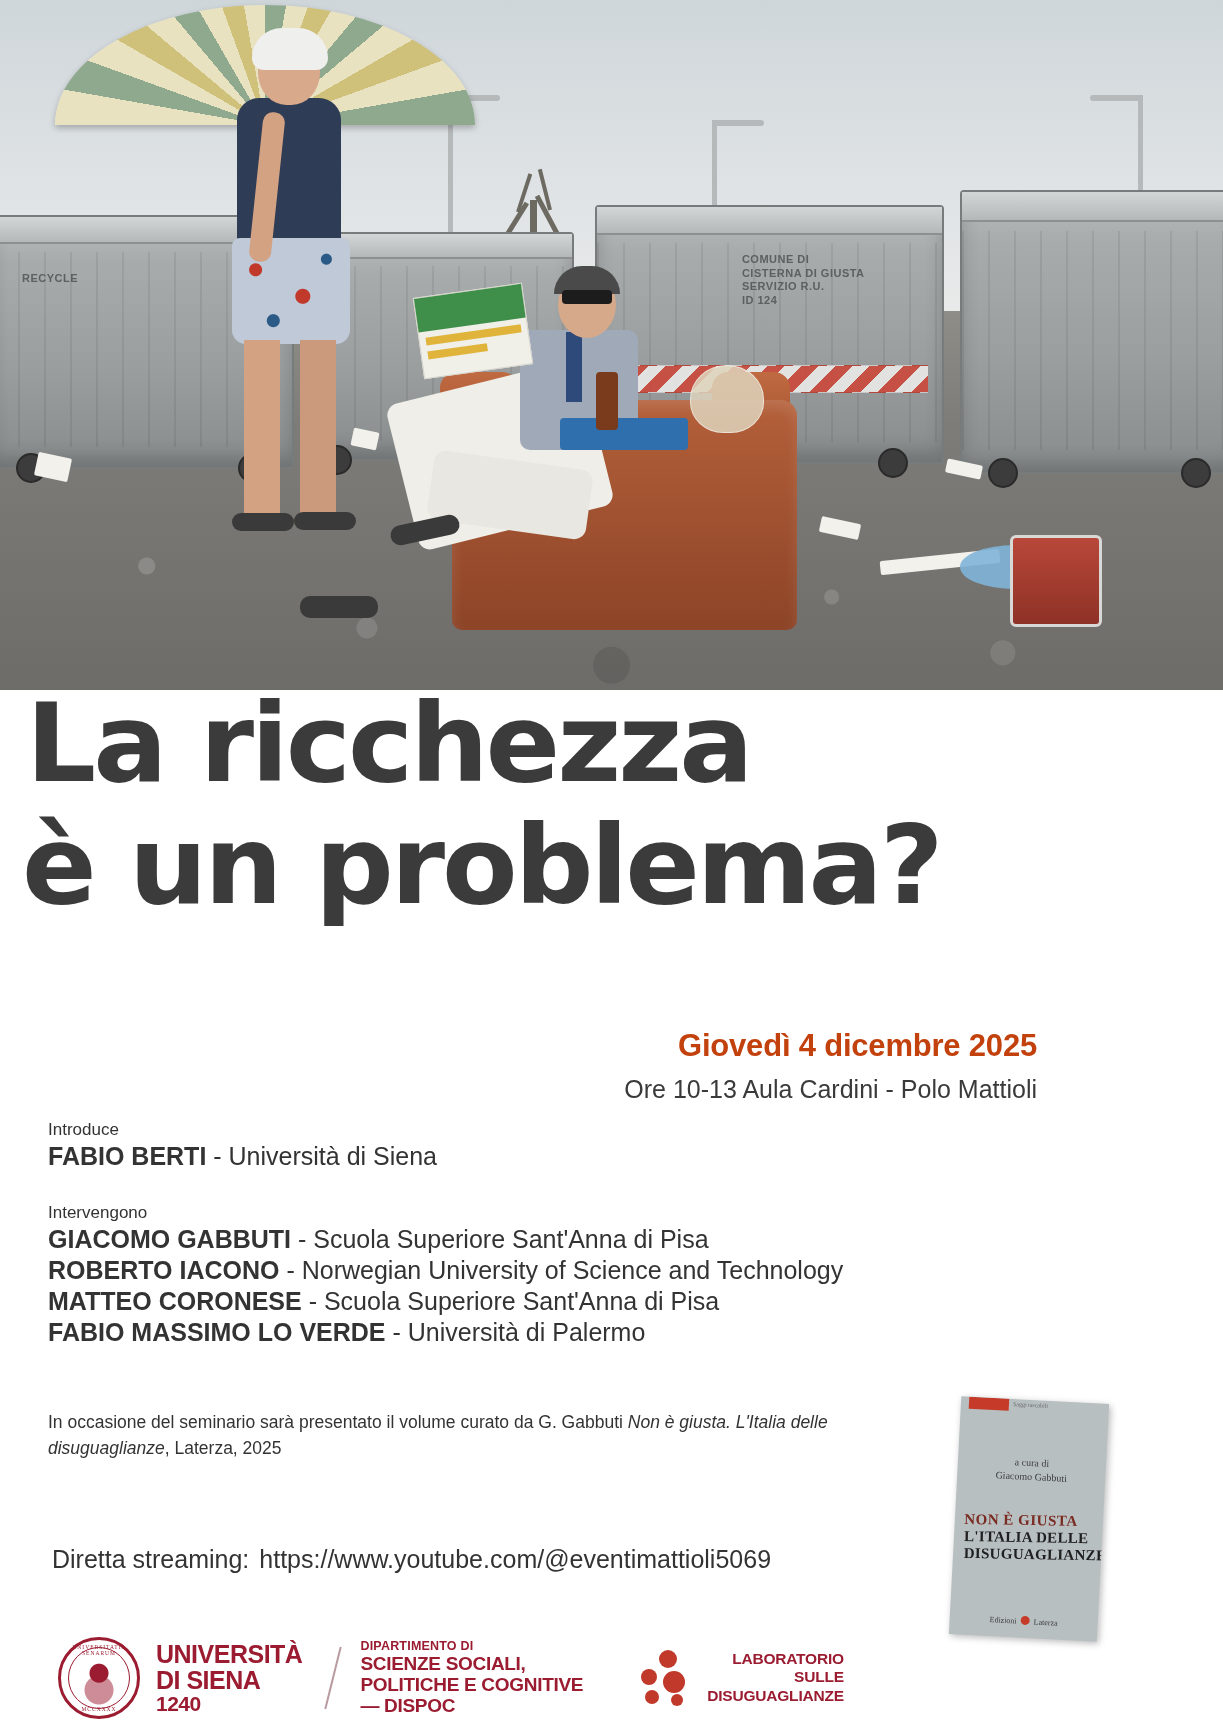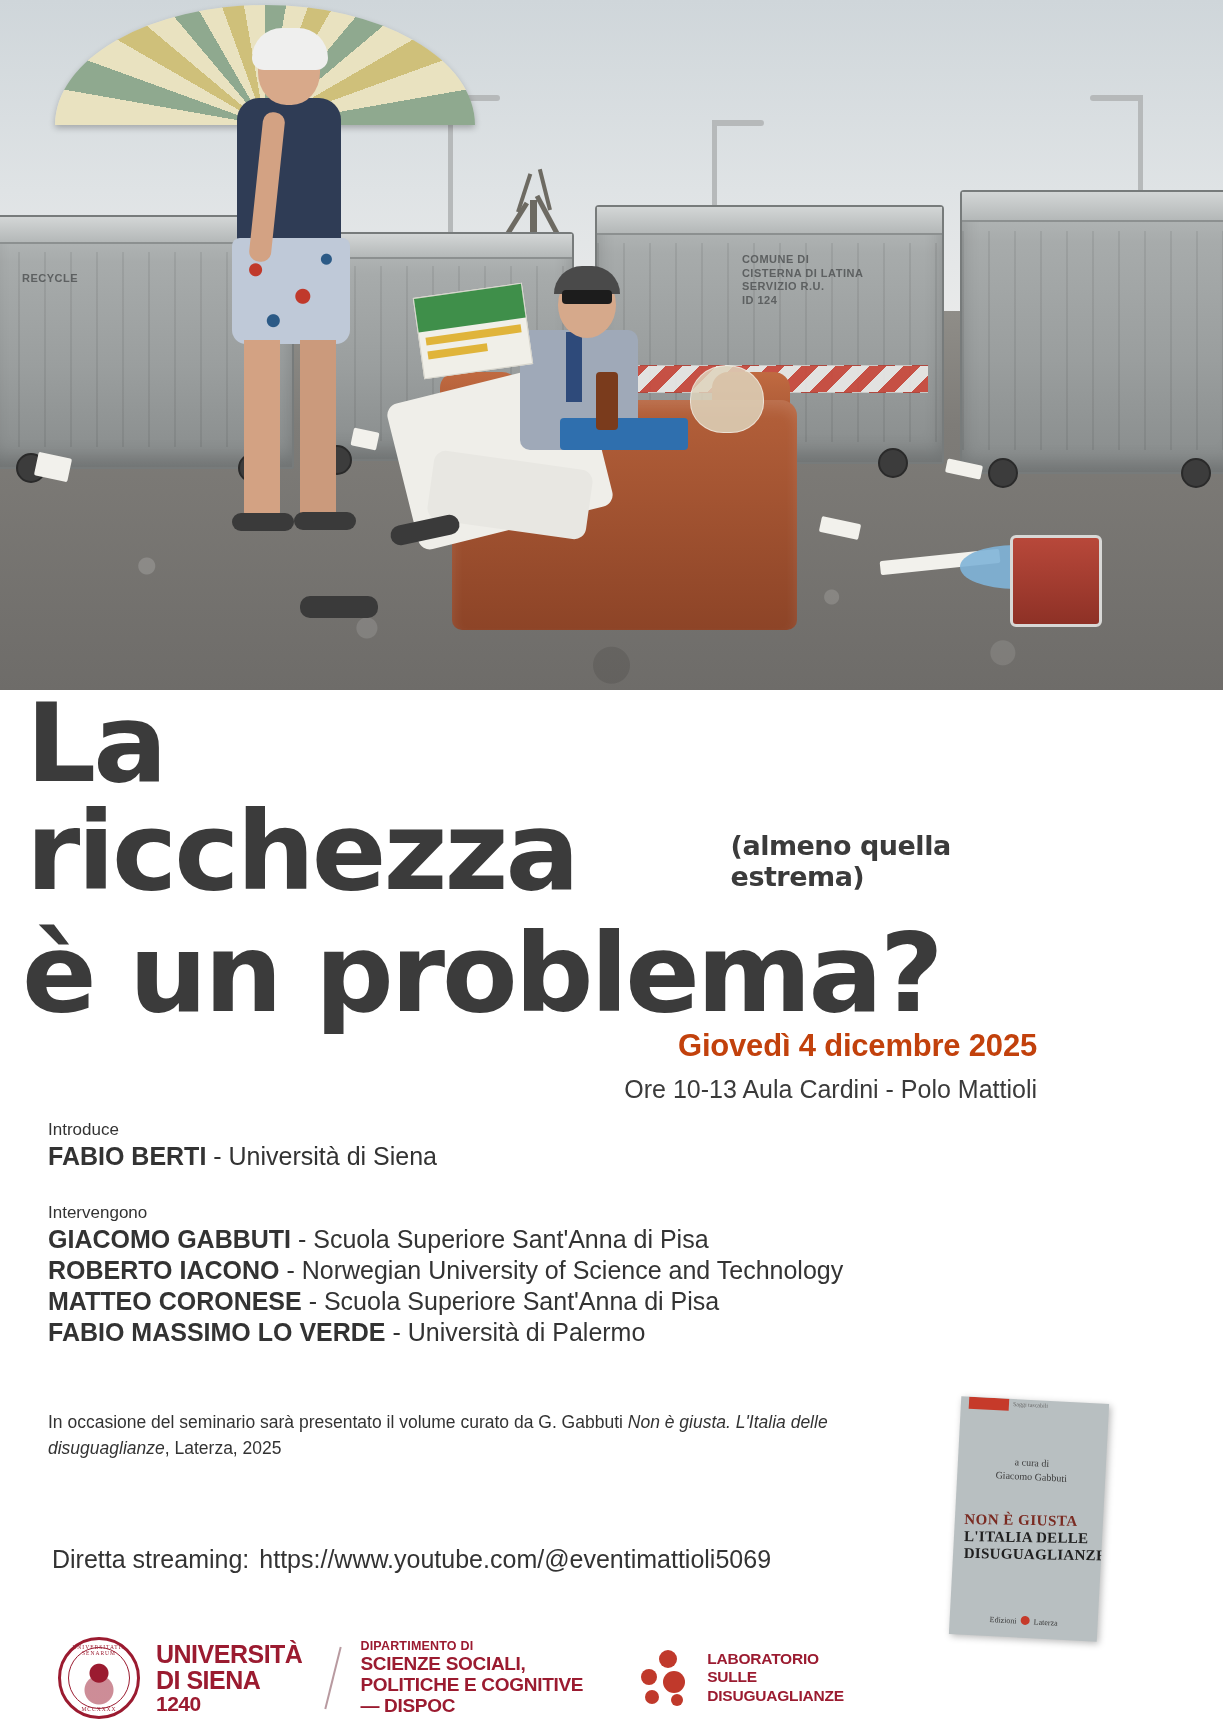--- a/index.html
+++ b/index.html
@@ -362,20 +362,21 @@
   .lab-dots i {
     position: absolute; border-radius: 50%; background: #c0392b;
   }
   .lab-text {
     margin-left: 10px;
     color: #9b1b30;
     font-weight: bold;
     font-size: 15.5px;
     line-height: 1.18;
     letter-spacing: -0.2px;
+    text-align: right;
   }
 </style>
 </head>
 <body>
 
 <div class="photo">
   <div class="sky"></div>
   <div class="ground"></div>
   <div class="asphalt-spots"></div>
 
@@ -403,21 +404,21 @@
   <div class="bin bin2">
     <div class="bin-lines"></div>
     <div class="wheel" style="left:20px; bottom:-16px;"></div>
     <div class="wheel" style="right:20px; bottom:-16px;"></div>
   </div>
   <div class="bin bin3">
     <div class="bin-lines"></div>
     <div class="bin-stripe"></div>
     <div class="bin-label" style="left:42%; top:18%;">
       <div>COMUNE DI</div>
-      <div>CISTERNA DI LATINA</div>
+      <div>CISTERNA DI GIUSTA</div>
       <div>SERVIZIO R.U.</div>
       <div>ID 124</div>
     </div>
     <div class="wheel" style="left:34px; bottom:-16px;"></div>
     <div class="wheel" style="right:34px; bottom:-16px;"></div>
   </div>
   <div class="bin bin4">
     <div class="bin-lines"></div>
     <div class="wheel" style="left:26px; bottom:-16px;"></div>
     <div class="wheel" style="right:26px; bottom:-16px;"></div>
@@ -461,21 +462,20 @@
   <div class="litter" style="left:820px; top:520px; width:40px; height:16px;"></div>
   <div class="litter" style="left:880px; top:555px; width:120px; height:14px; transform:rotate(-6deg);"></div>
   <div class="litter" style="left:946px; top:462px; width:36px; height:14px;"></div>
   <div class="bluebag"></div>
   <div class="can"></div>
 </div>
 
 <div class="title-block">
   <div class="title-line1">
     <div class="title-main">La ricchezza</div>
-    <div class="title-sub">(almeno quella estrema)</div>
   </div>
   <div class="title-line2">
     <div class="title-main">è un problema?</div>
   </div>
 </div>
 
 <div class="event-date">Giovedì 4 dicembre 2025</div>
 <div class="event-place">Ore 10-13 Aula Cardini - Polo Mattioli</div>
 
 <div class="people">

